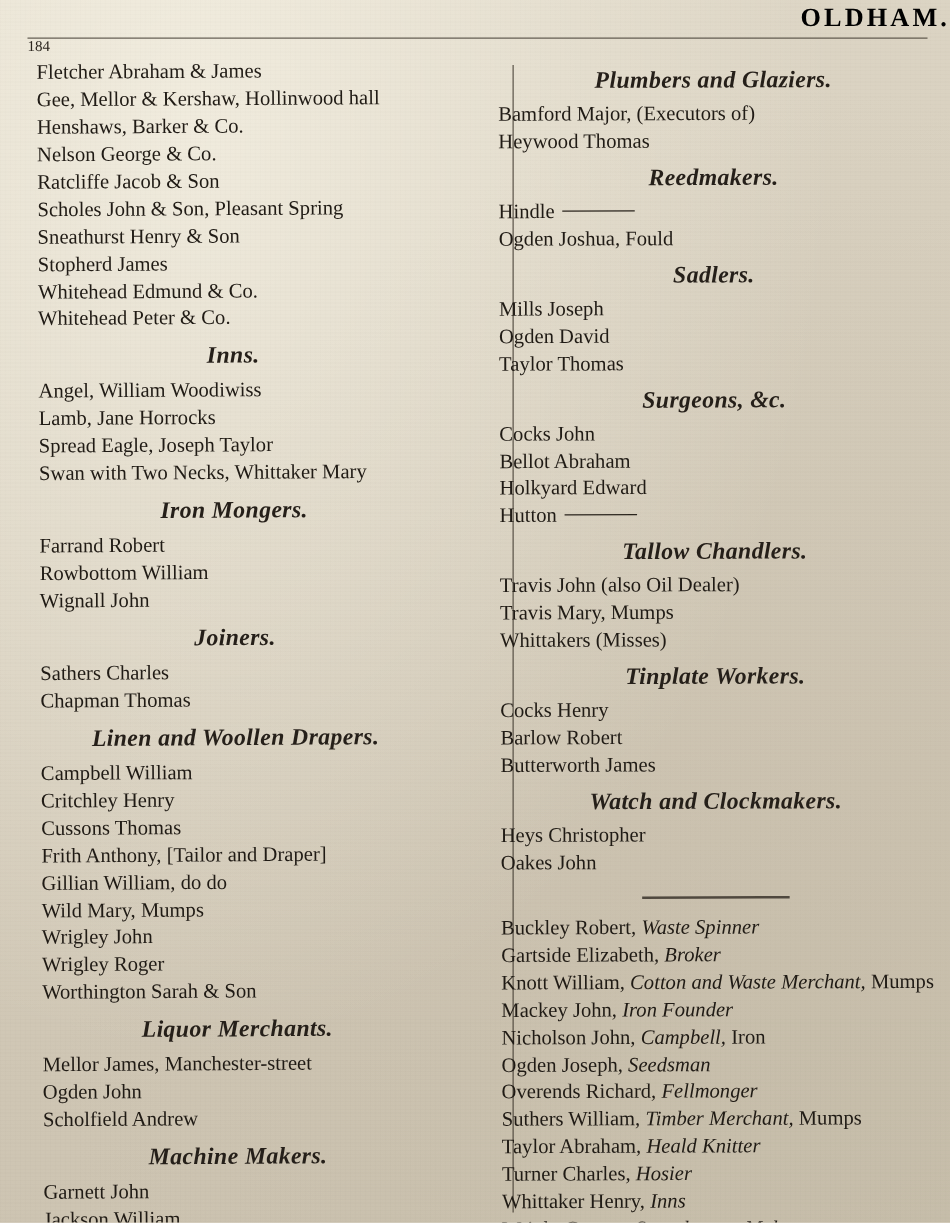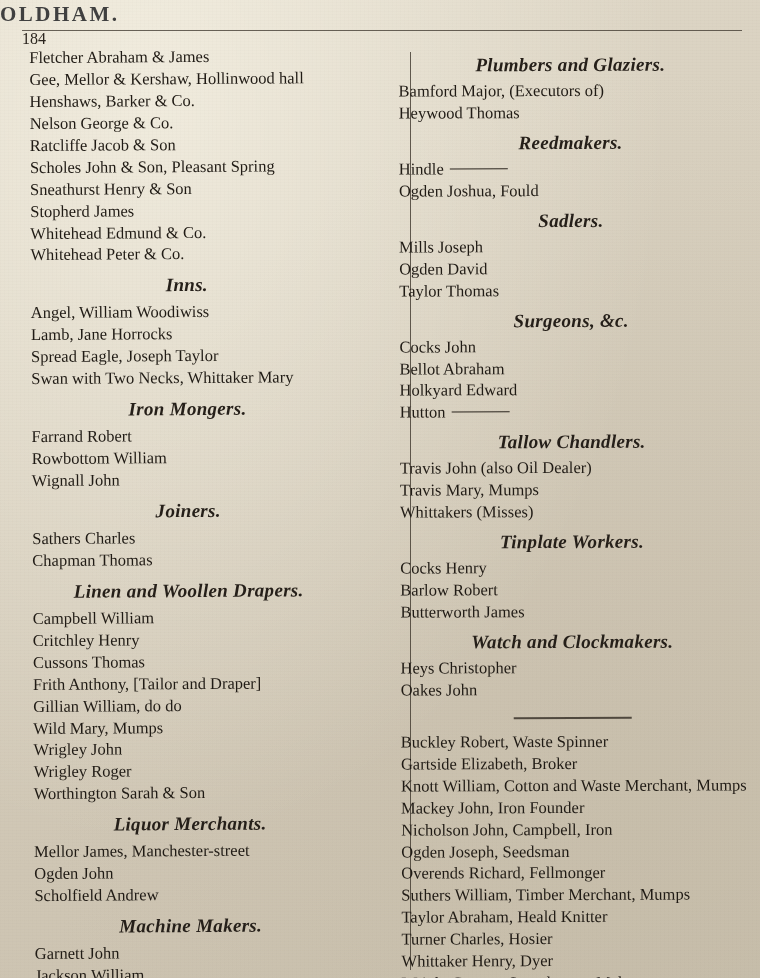--- a/index.html
+++ b/index.html
@@ -31,40 +31,40 @@
     background-image:
       repeating-linear-gradient(0deg, rgba(120,110,95,.10) 0px, rgba(120,110,95,.10) 1px, rgba(0,0,0,0) 1px, rgba(0,0,0,0) 3px),
       repeating-linear-gradient(90deg, rgba(120,110,95,.08) 0px, rgba(120,110,95,.08) 1px, rgba(0,0,0,0) 1px, rgba(0,0,0,0) 4px);
     pointer-events: none;
   }
   .running-head {
     position: absolute;
     top: 2px;
     left: 0;
     right: 0;
-    text-align: left;
+    text-align: right;
     font-size: 21px;
     letter-spacing: 2.5px;
     font-weight: bold;
-    color: #404040;
+    color: #000000;
     font-family: "Liberation Serif", serif;
   }
   .head-rule {
     position: absolute;
     top: 30px;
     left: 22px;
     right: 18px;
     border-top: 1.5px solid #3a332a;
     opacity: .75;
   }
   .folio {
     position: absolute;
     top: 30px;
     left: 22px;
-    font-size: 16px;
+    font-size: 12px;
     color: #2b251e;
   }
   .columns {
     position: absolute;
     top: 46px;
     left: 22px;
     right: 14px;
     bottom: 6px;
     display: flex;
     gap: 12px;
@@ -106,20 +106,21 @@
     line-height: 1.33;
     padding-left: 10px;
     text-indent: -0px;
     white-space: nowrap;
     color: #201b15;
   }
   .col-right .entry {
     padding-left: 2px;
   }
   .entry .occ {
+    font-style: italic;
   }
   .rule-short {
     margin: 16px auto 12px auto;
     width: 118px;
     border-top: 2.2px solid #3a332a;
     opacity: .85;
   }
   .dash-fill {
     display: inline-block;
     width: 58px;
@@ -214,16 +215,16 @@
       <div class="entry"><span>Buckley Robert,</span> <span class="occ">Waste Spinner</span></div>
       <div class="entry"><span>Gartside Elizabeth,</span> <span class="occ">Broker</span></div>
       <div class="entry"><span>Knott William,</span> <span class="occ">Cotton and Waste Merchant,</span> <span>Mumps</span></div>
       <div class="entry"><span>Mackey John,</span> <span class="occ">Iron Founder</span></div>
       <div class="entry"><span>Nicholson John,</span> <span class="occ">Campbell,</span> <span>Iron</span></div>
       <div class="entry"><span>Ogden Joseph,</span> <span class="occ">Seedsman</span></div>
       <div class="entry"><span>Overends Richard,</span> <span class="occ">Fellmonger</span></div>
       <div class="entry"><span>Suthers William,</span> <span class="occ">Timber Merchant,</span> <span>Mumps</span></div>
       <div class="entry"><span>Taylor Abraham,</span> <span class="occ">Heald Knitter</span></div>
       <div class="entry"><span>Turner Charles,</span> <span class="occ">Hosier</span></div>
-      <div class="entry"><span>Whittaker Henry,</span> <span class="occ">Dyer</span></div>
+      <div class="entry"><span>Whittaker Henry,</span> <span class="occ">Inns</span></div>
       <div class="entry"><span>Wright George,</span> <span class="occ">Strawbonnet Maker</span></div>
     </div>
 </div>
 
 </body></html>

